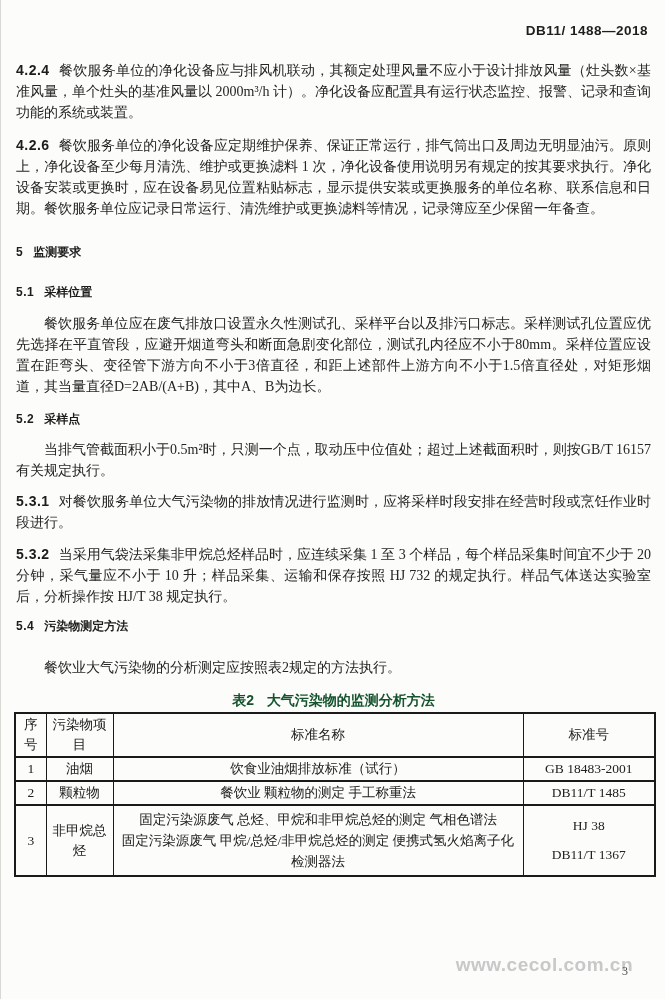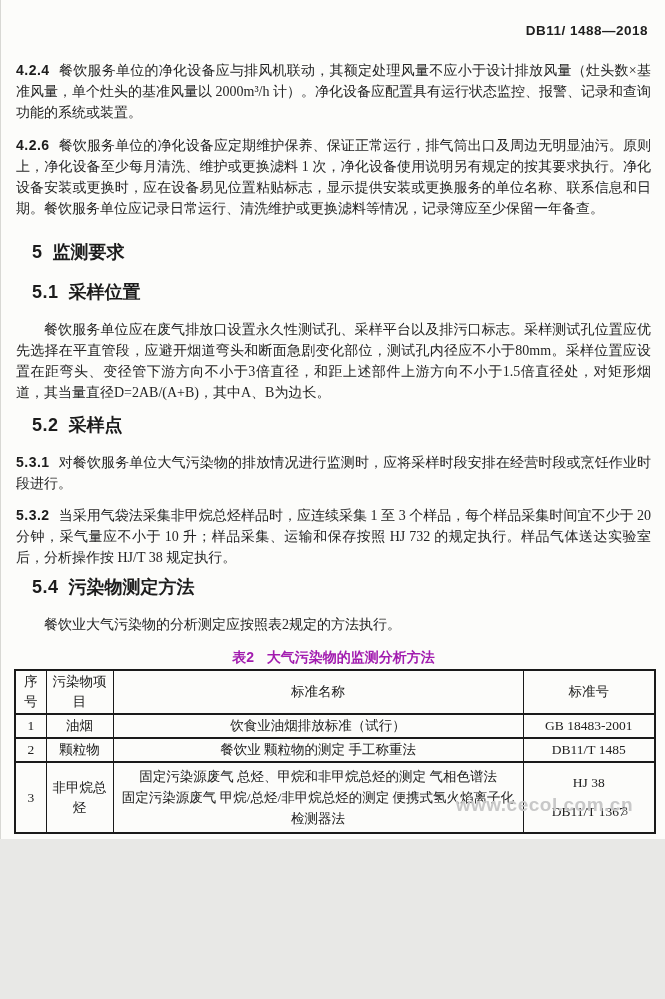--- a/index.html
+++ b/index.html
@@ -1,18 +1,18 @@
 <!DOCTYPE html>
 <html><head>
 <meta charset="utf-8">
 <style>
   html,body { margin:0; padding:0; background:#e8e8e6; }
   .page {
     position:relative;
-    width:665px; height:839px;
+    width:665px; height:999px;
     margin:0 auto;
     background:#fcfcfa;
     box-sizing:border-box;
     padding:22px 14px 0 15px;
     overflow:hidden;
     font-family:"Liberation Serif","DejaVu Serif",serif;
     color:#262626;
     border-left:1px solid #d8d8d4;
   }
   .docnum {
@@ -34,35 +34,35 @@
   }
   p.body { text-indent:2em; }
   .cnum {
     font-family:"Liberation Sans","DejaVu Sans",sans-serif;
     font-weight:700;
     letter-spacing:0.5px;
     margin-right:9px;
     color:#1c1c1c;
   }
   h2.sec {
-    margin:16px;
-    font-family:"Liberation Sans","DejaVu Sans",sans-serif;
-    font-size:18px;
+    margin:0;
+    font-family:"Liberation Sans","DejaVu Sans",sans-serif;
+    font-size:12px;
     font-weight:700;
     line-height:21px;
     color:#1c1c1c;
   }
   h2.sec .cnum { margin-right:10px; }
   .tcaption {
     text-align:center;
     font-family:"Liberation Sans","DejaVu Sans",sans-serif;
     font-weight:700;
     font-size:14px;
     line-height:20px;
-    color:#a21caf;
+    color:#14532d;
   }
   .tcaption .ttl { margin-left:0.9em; }
   table.std {
     border-collapse:collapse;
     table-layout:fixed;
     width:640px;
     margin-left:-2px;
     border:2px solid #1a1a1a;
   }
   table.std th, table.std td {
@@ -129,35 +129,36 @@
   <h2 class="sec" style="margin-top:19px;">
     <span class="cnum">5.1</span><span>采样位置</span>
   </h2>
 
   <p class="body" style="margin-top:10px;">餐饮服务单位应在废气排放口设置永久性测试孔、采样平台以及排污口标志。采样测试孔位置应优先选择在平直管段，应避开烟道弯头和断面急剧变化部位，测试孔内径应不小于80mm。采样位置应设置在距弯头、变径管下游方向不小于3倍直径，和距上述部件上游方向不小于1.5倍直径处，对矩形烟道，其当量直径D=2AB/(A+B)，其中A、B为边长。</p>
 
   <h2 class="sec" style="margin-top:12px;">
     <span class="cnum">5.2</span><span>采样点</span>
   </h2>
 
+  <p class="body" style="margin-top:9px;">当排气管截面积小于0.5m²时，只测一个点，取动压中位值处；超过上述截面积时，则按GB/T 16157有关规定执行。</p>
 
 
   <p class="clause" style="margin-top:10px;">
     <span class="cnum">5.3.1</span><span>对餐饮服务单位大气污染物的排放情况进行监测时，应将采样时段安排在经营时段或烹饪作业时段进行。</span>
   </p>
 
   <p class="clause" style="margin-top:11px;">
     <span class="cnum">5.3.2</span><span>当采用气袋法采集非甲烷总烃样品时，应连续采集 1 至 3 个样品，每个样品采集时间宜不少于 20 分钟，采气量应不小于 10 升；样品采集、运输和保存按照 HJ 732 的规定执行。样品气体送达实验室后，分析操作按 HJ/T 38 规定执行。</span>
   </p>
 
   <h2 class="sec" style="margin-top:9px;">
     <span class="cnum">5.4</span><span>污染物测定方法</span>
   </h2>
 
-  <p class="body" style="margin-top:12px;">餐饮业大气污染物的分析测定应按照表2规定的方法执行。</p>
+  <p class="body" style="margin-top:20px;">餐饮业大气污染物的分析测定应按照表2规定的方法执行。</p>
 
   <div class="tcaption" style="margin-top:12px; margin-bottom:2px;">
     <span>表2</span><span class="ttl">大气污染物的监测分析方法</span>
   </div>
 
   <table class="std">
     <colgroup>
       <col style="width:31px;">
       <col style="width:67px;">
       <col style="width:410px;">

